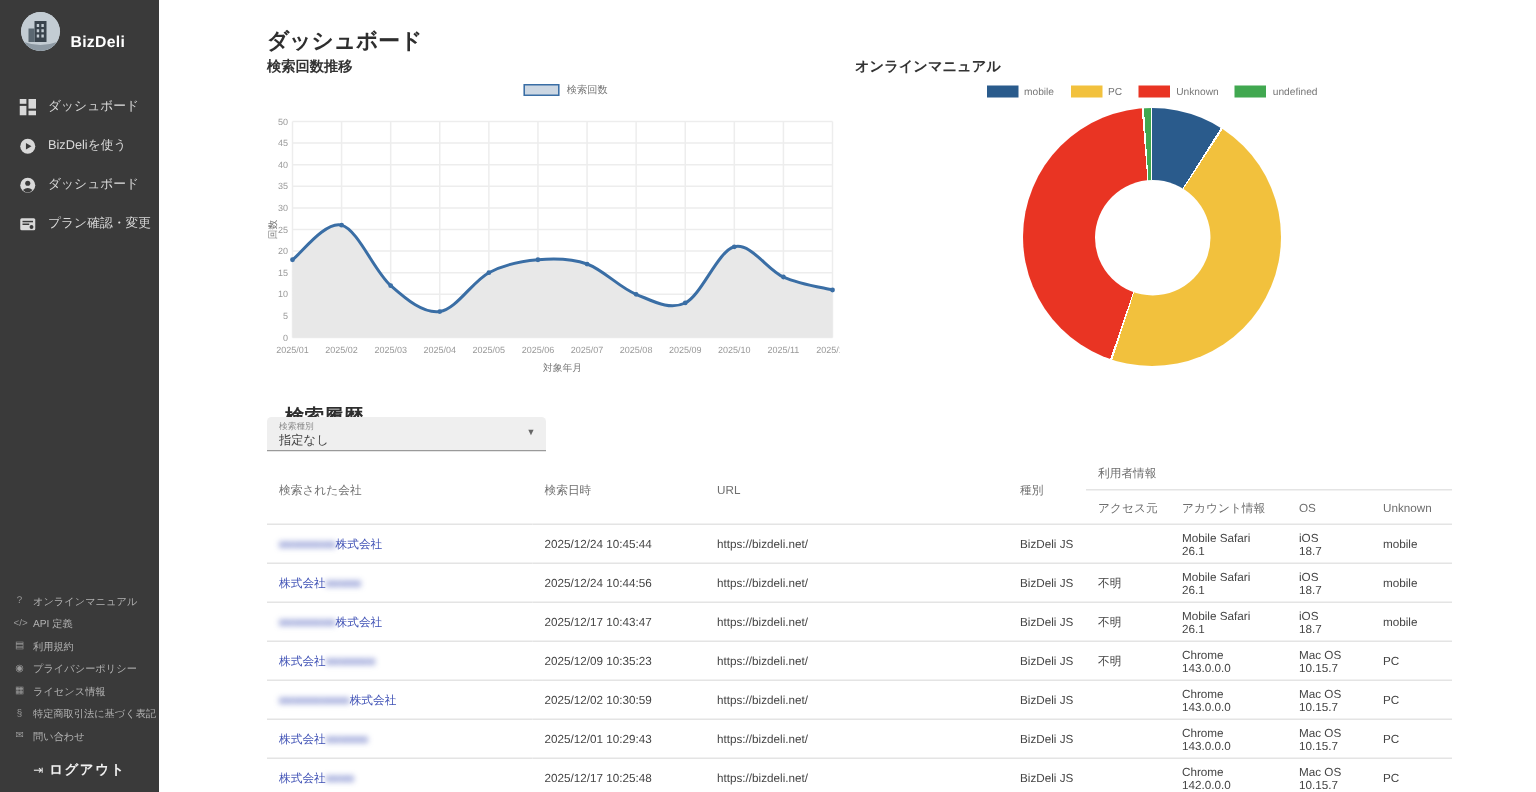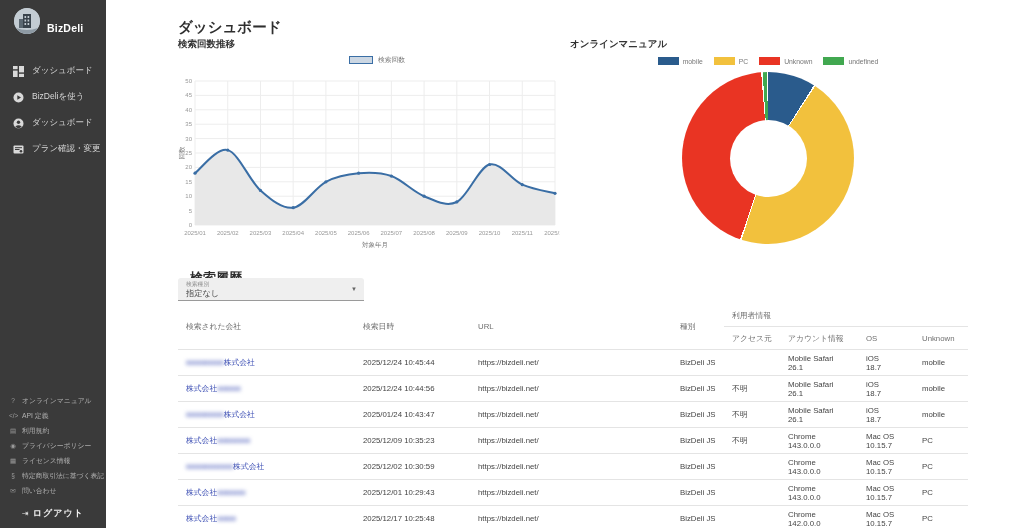--- a/index.html
+++ b/index.html
@@ -328,21 +328,21 @@
               <span class="two-line">26.1</span>
             </td>
             <td>
               <span class="two-line">iOS</span>
               <span class="two-line">18.7</span>
             </td>
             <td>mobile</td>
           </tr>
           <tr>
             <td><span class="company-link redacted">●●●●●●●●</span><span class="company-link">株式会社</span></td>
-            <td>2025/01/24 10:43:47</td>
+            <td>2025/12/17 10:43:47</td>
             <td>https://bizdeli.net/</td>
             <td>BizDeli JS</td>
             <td>不明</td>
             <td>
               <span class="two-line">Mobile Safari</span>
               <span class="two-line">26.1</span>
             </td>
             <td>
               <span class="two-line">iOS</span>
               <span class="two-line">18.7</span>

